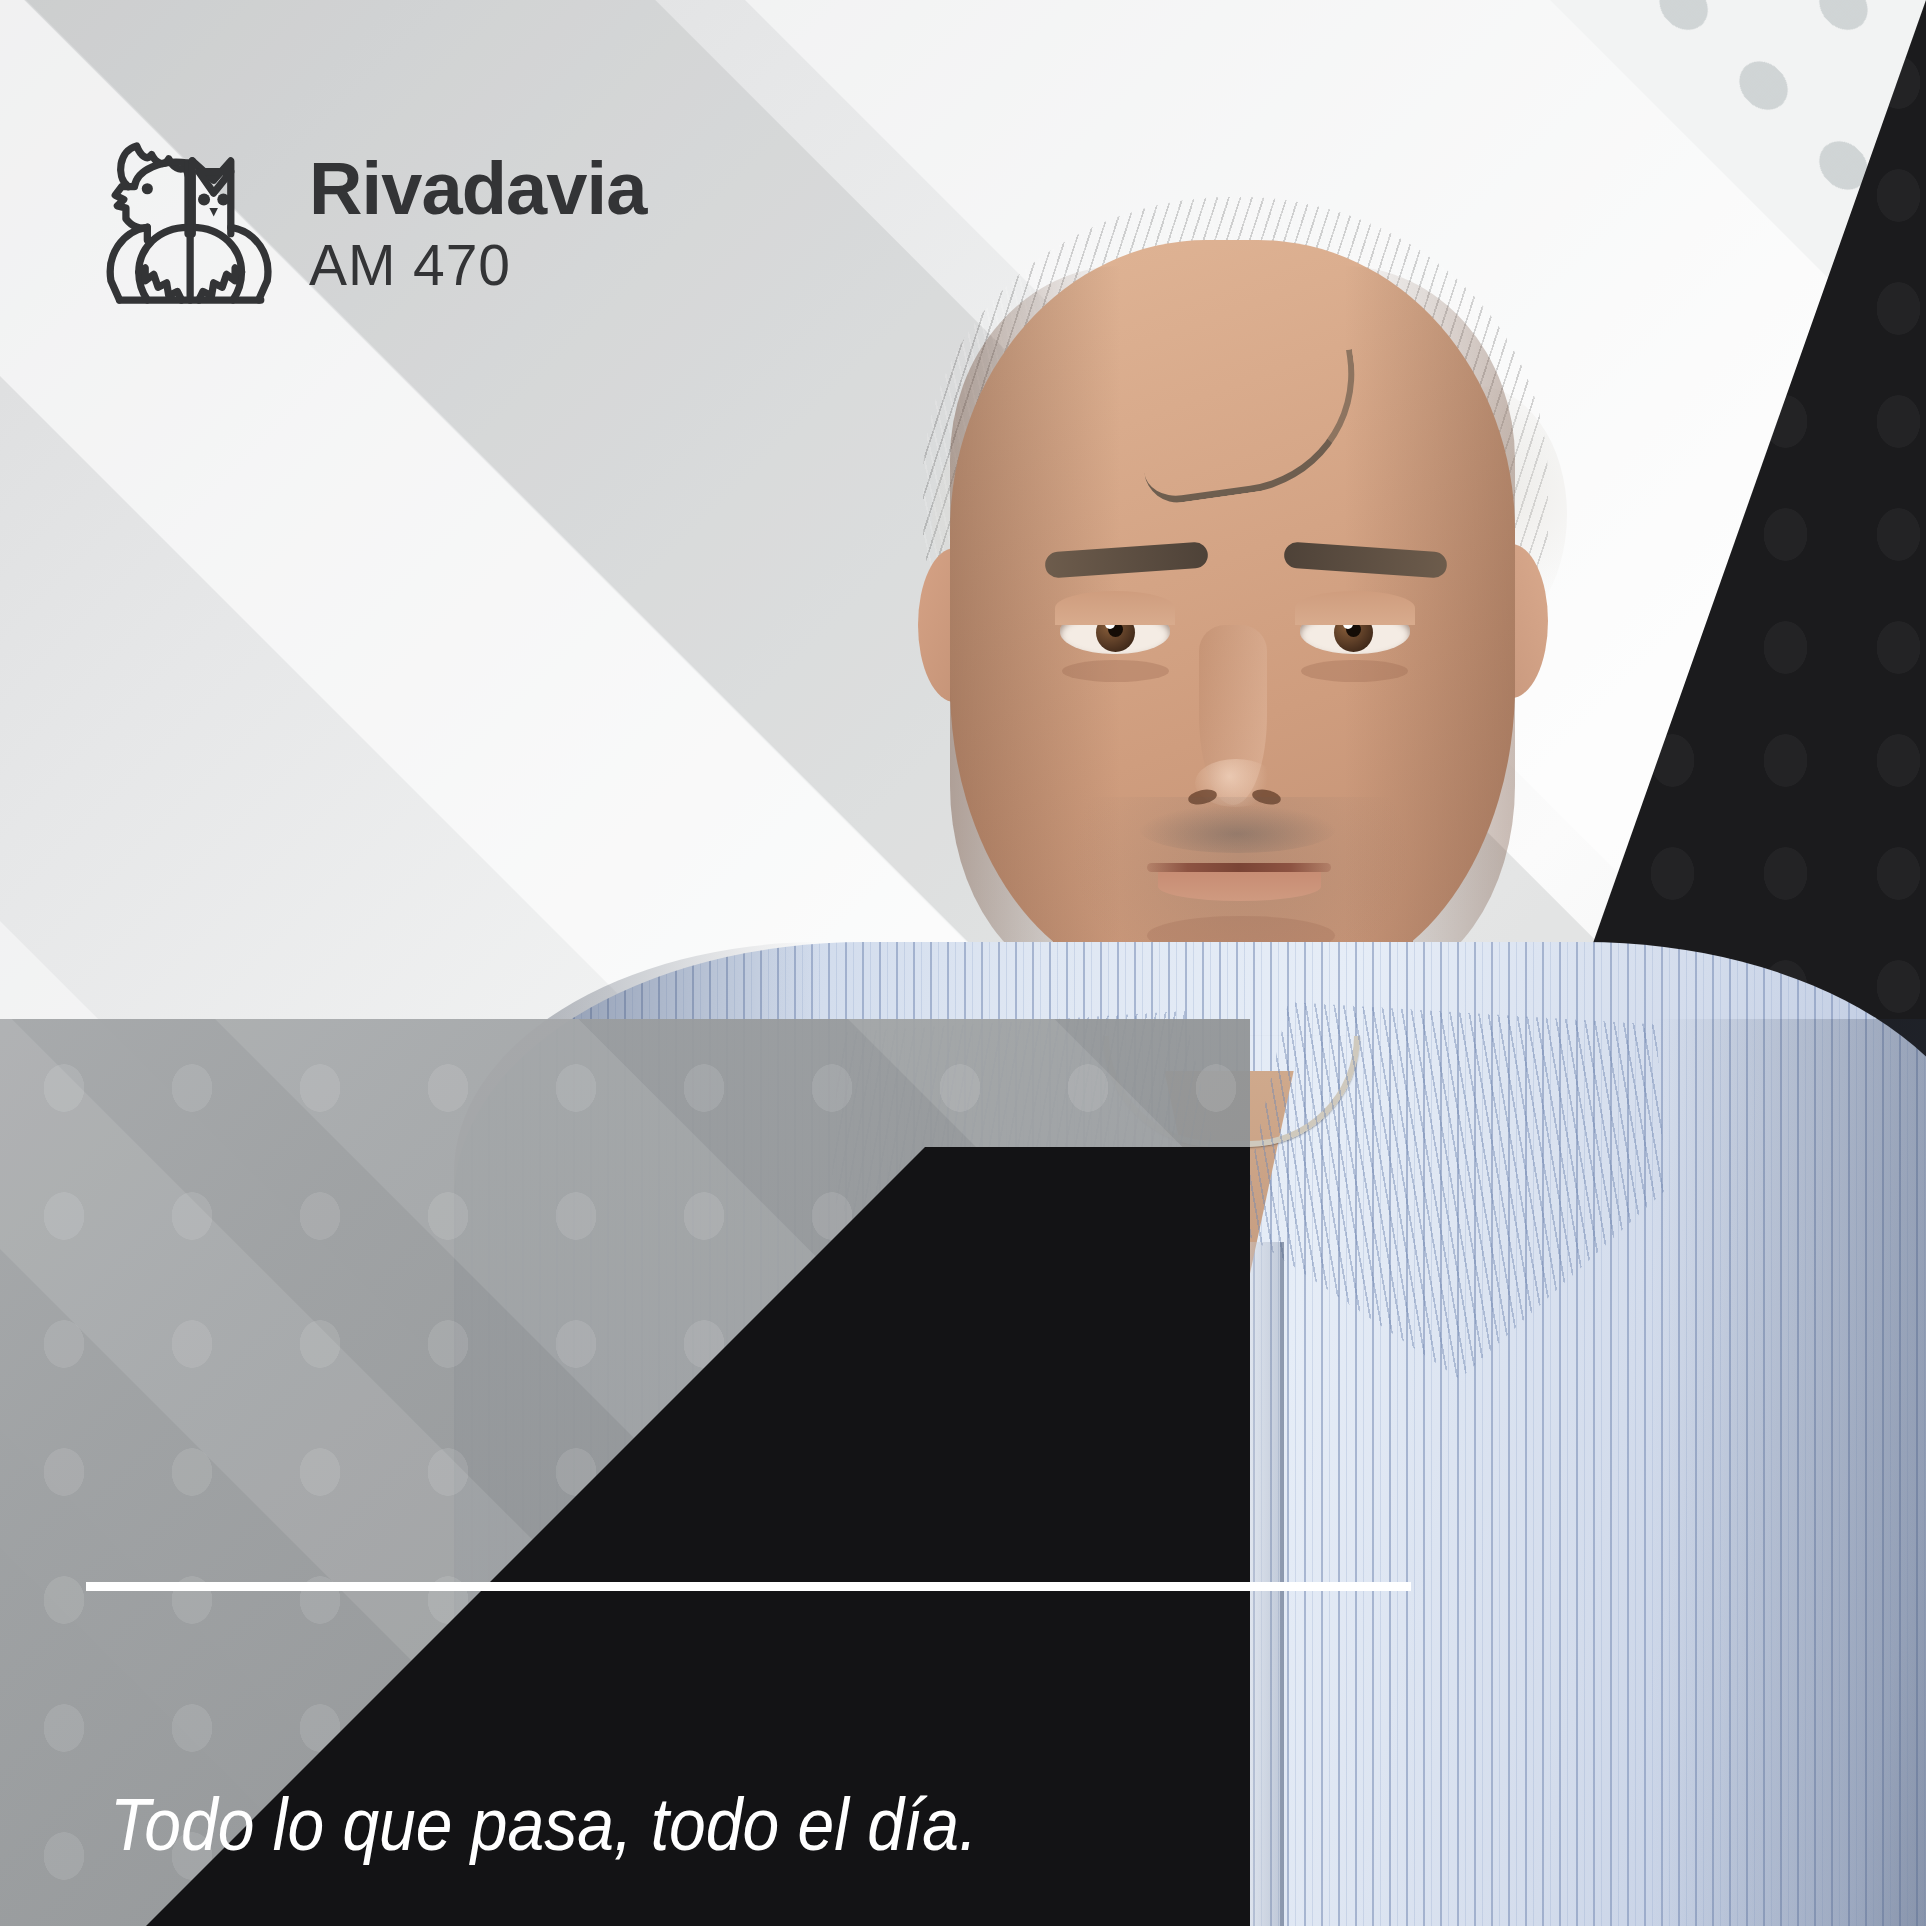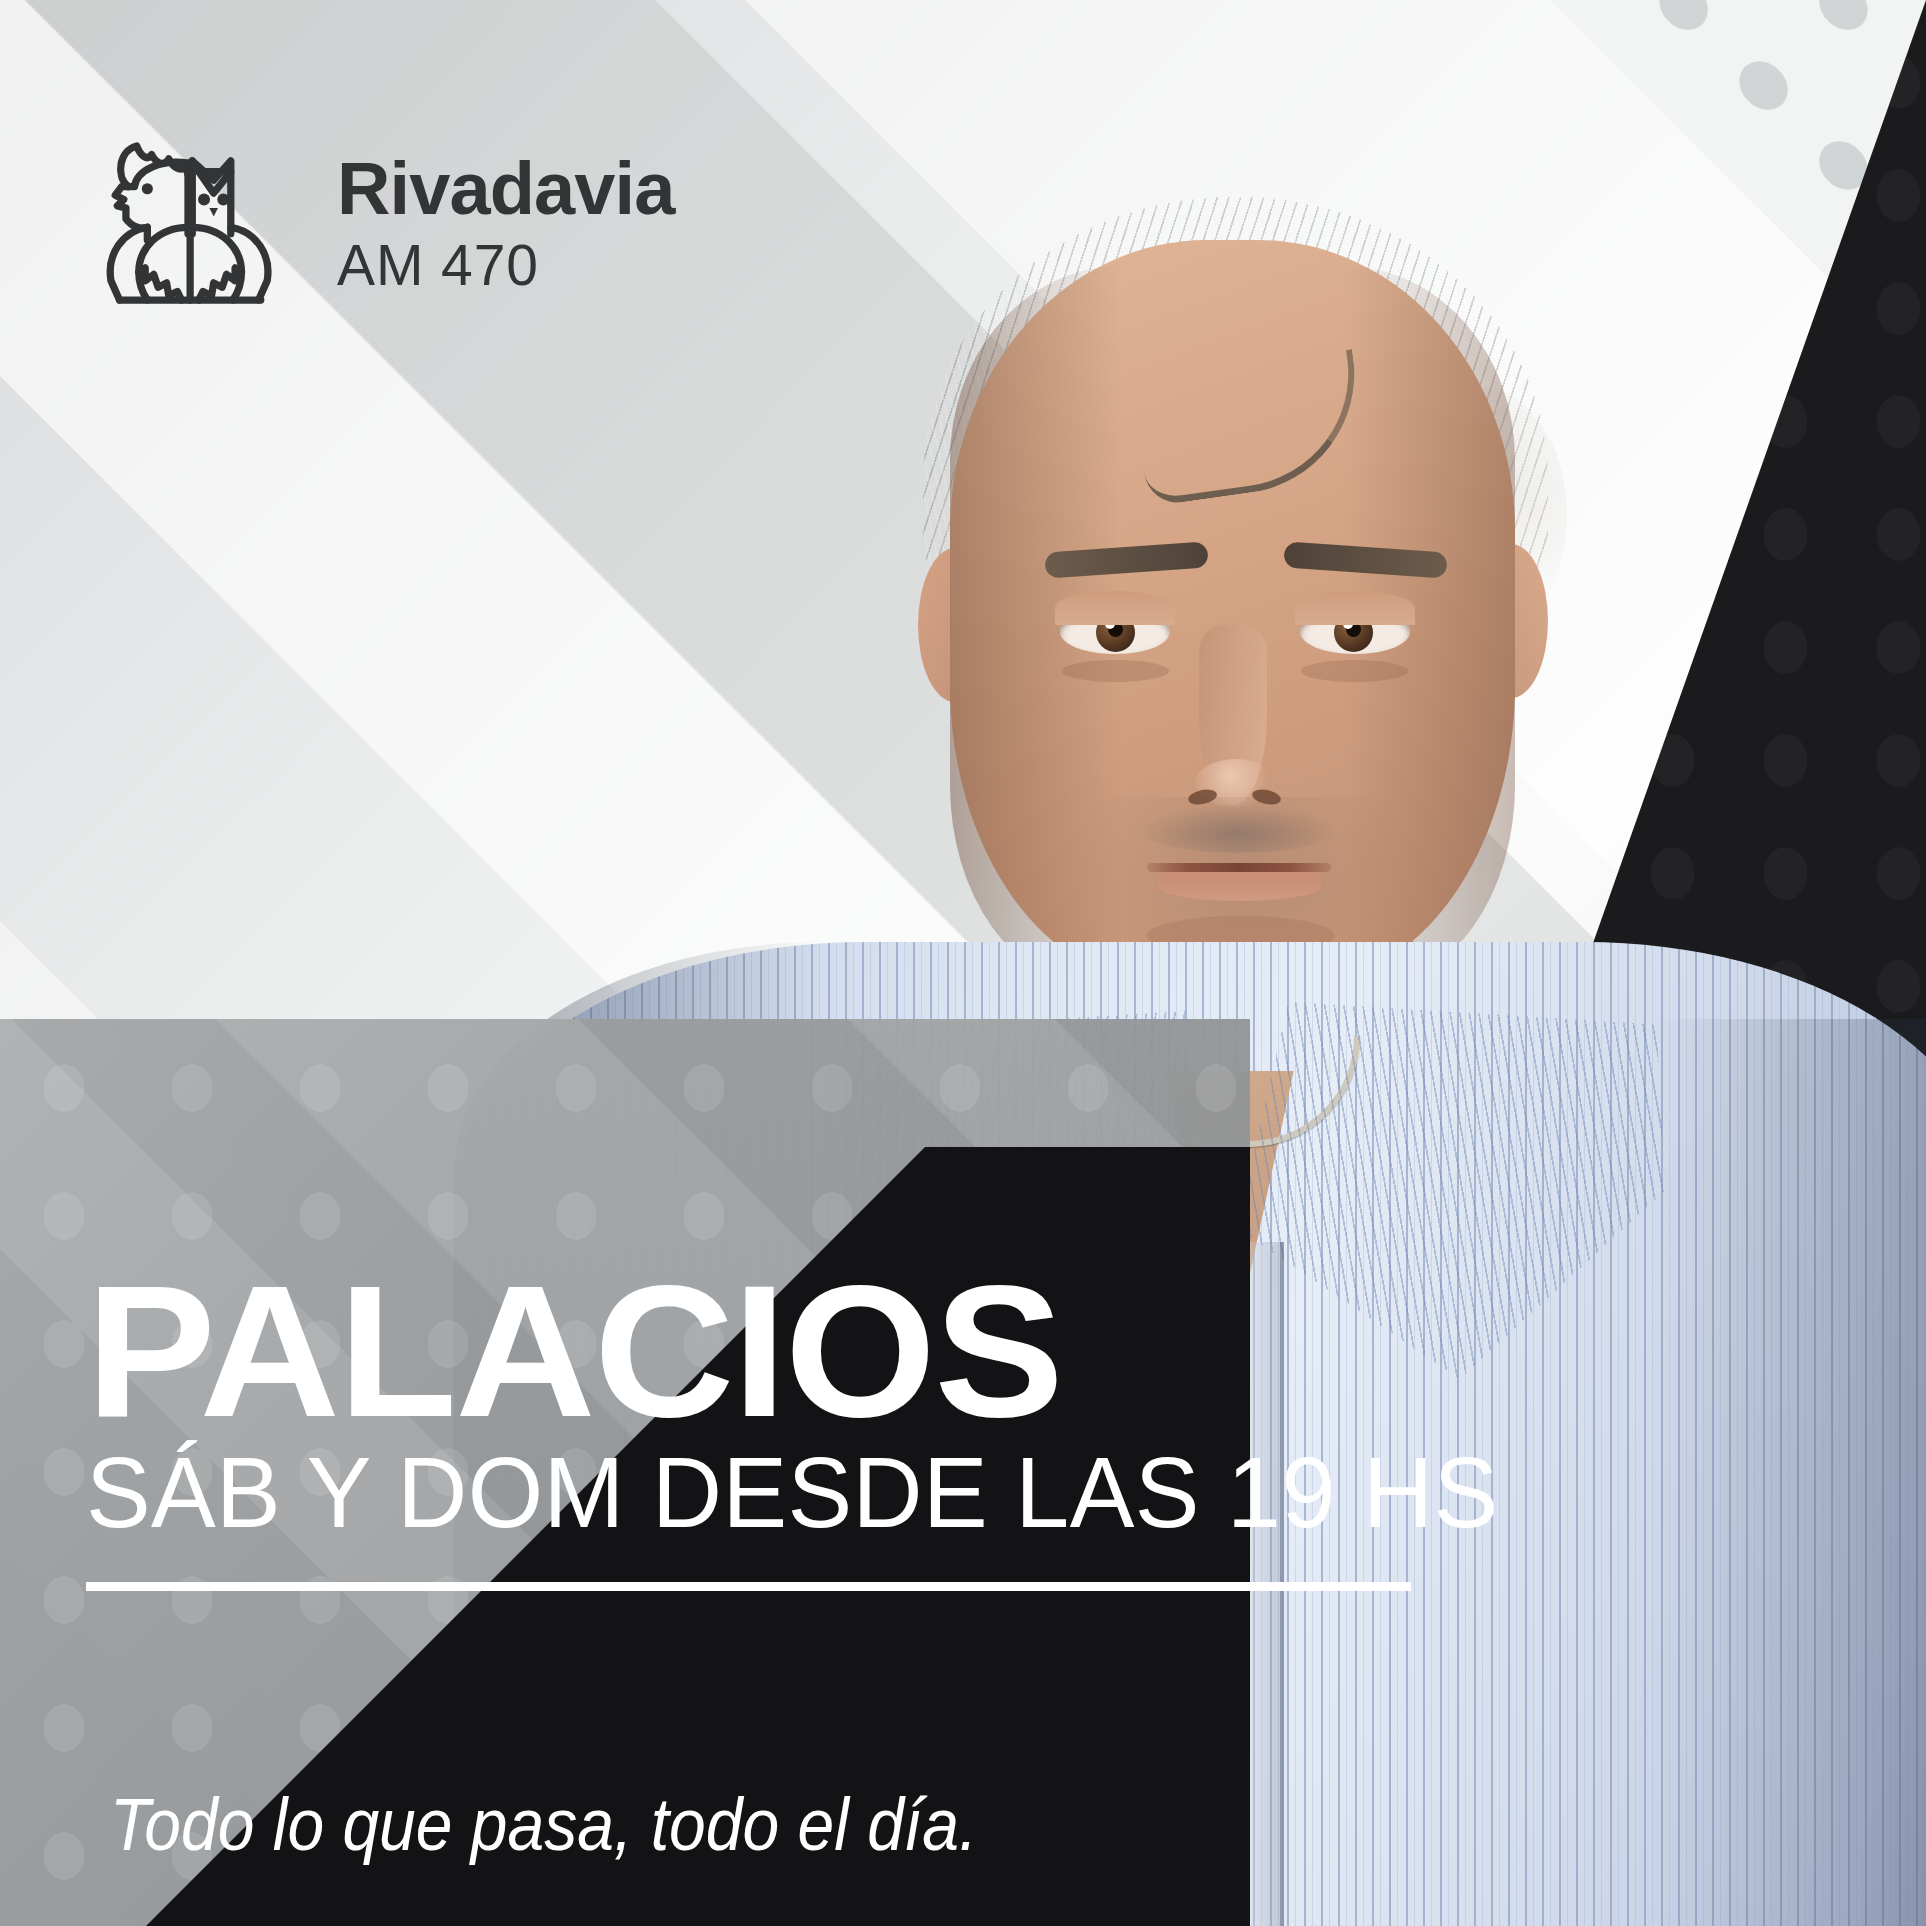--- a/index.html
+++ b/index.html
@@ -248,21 +248,21 @@
   .mouth{left:599px;top:717px;width:184px;height:8.6px;border-radius:6.8px;
          background:linear-gradient(90deg,rgba(140,78,62,.25),#8d5342 22%,#7a4435 50%,#8d5342 78%,rgba(140,78,62,.25));}
   .liplow{left:610px;top:726px;width:163px;height:29px;border-radius:0 0 50% 50%;
           background:linear-gradient(180deg,#c88d74,#cf9a80);}
   .chin-sh{left:599px;top:770px;width:188px;height:39px;border-radius:50%;
            background:rgba(150,100,78,.24);}
   .beard{left:522px;top:651px;width:342px;height:197px;border-radius:0 0 171px 171px/0 0 137px 137px;
          background:radial-gradient(ellipse at 50% 30%, rgba(90,88,90,.16), rgba(90,88,90,0) 70%);}
 
   
-  .logo{position:absolute;left:81px;top:116px;display:flex;align-items:center;gap:42px;}
+  .logo{position:absolute;left:81px;top:116px;display:flex;align-items:center;gap:14px;}
   .logo svg{display:block;}
   .logo-text{display:flex;flex-direction:column;line-height:1;}
   .logo-name{
     font-size:74px;font-weight:700;color:#333436;letter-spacing:-0.9px;
   }
   .logo-sub{
     font-size:57px;font-weight:400;color:#333436;letter-spacing:0.9px;margin-top:10.3px;
   }
 
   .show{position:absolute;left:86px;top:1273px;width:1507px;}
@@ -402,21 +402,17 @@
 
         <path d="M18 86 L84 86"></path>
       </svg>
     </span>
     <span class="logo-text">
       <span class="logo-name">Rivadavia</span>
       <span class="logo-sub">AM 470</span>
     </span>
   </div>
 
-  <div class="show">
-    <div class="show-title">PALACIOS</div>
-    <div class="show-sched">SÁB Y DOM DESDE LAS 19 HS</div>
-  </div>
   <div class="rule"></div>
   <div class="tagline">Todo lo que pasa, todo el día.</div>
 
 </div>
 
 
 </body></html>

